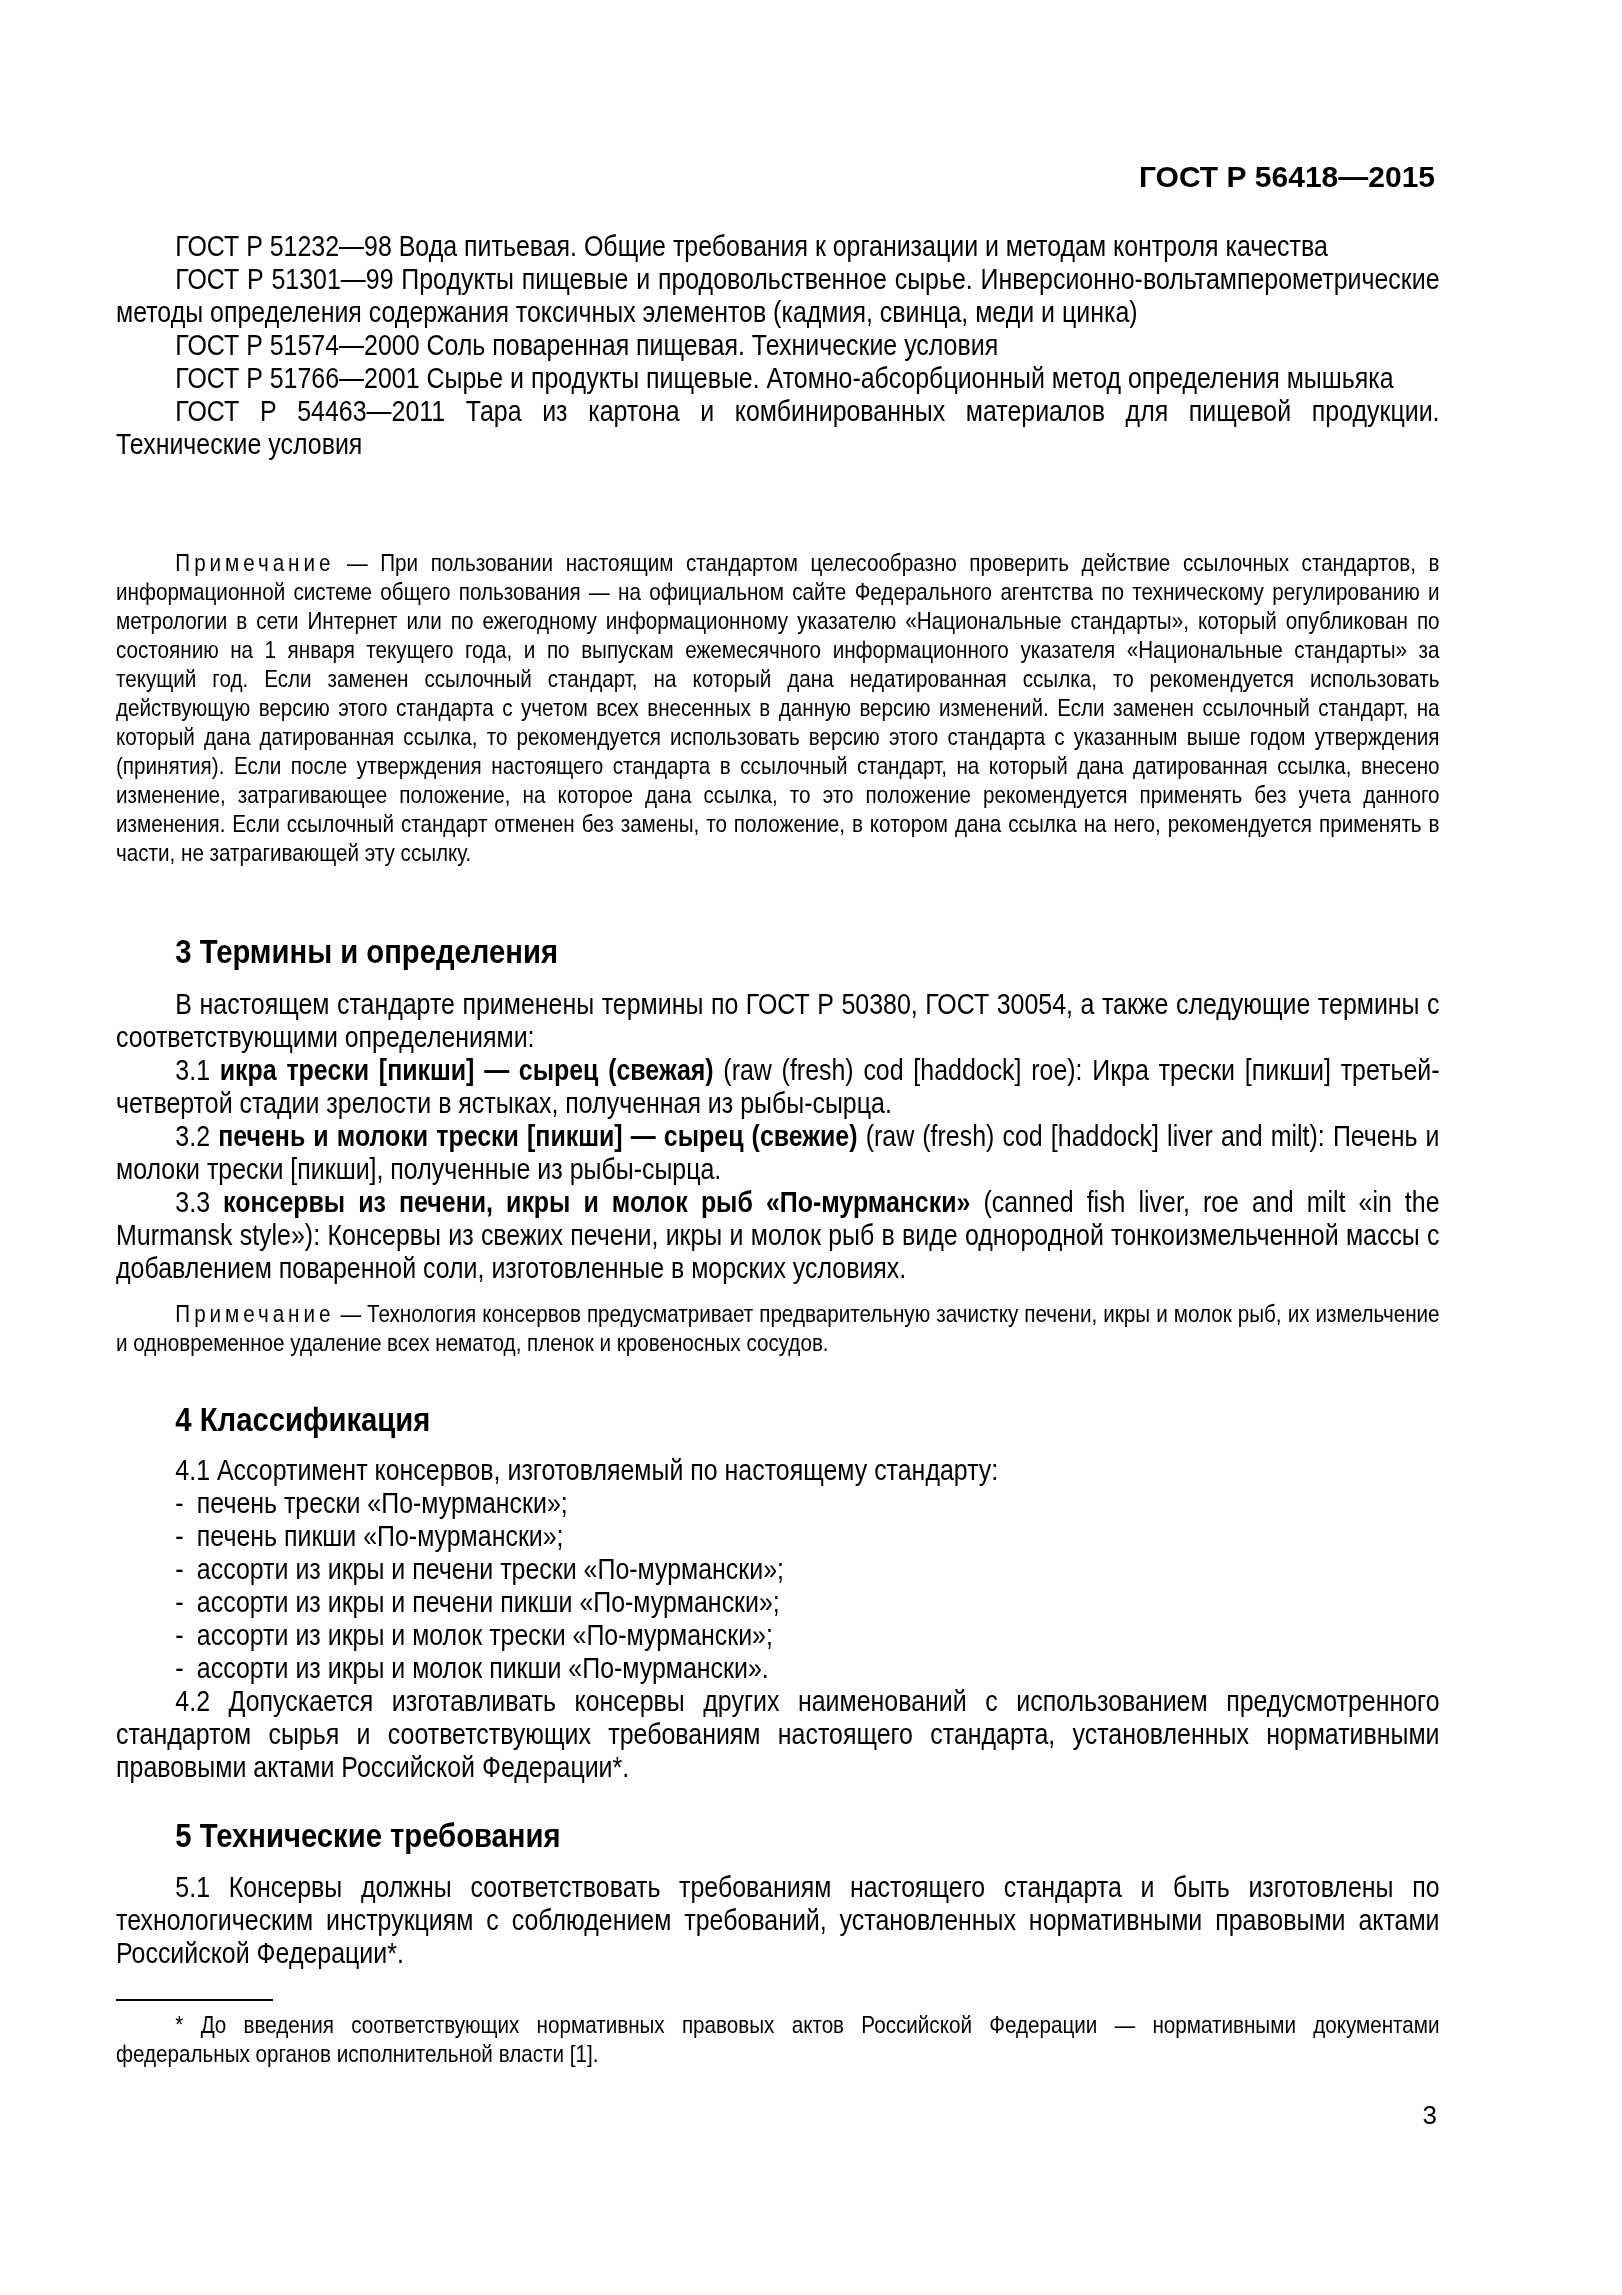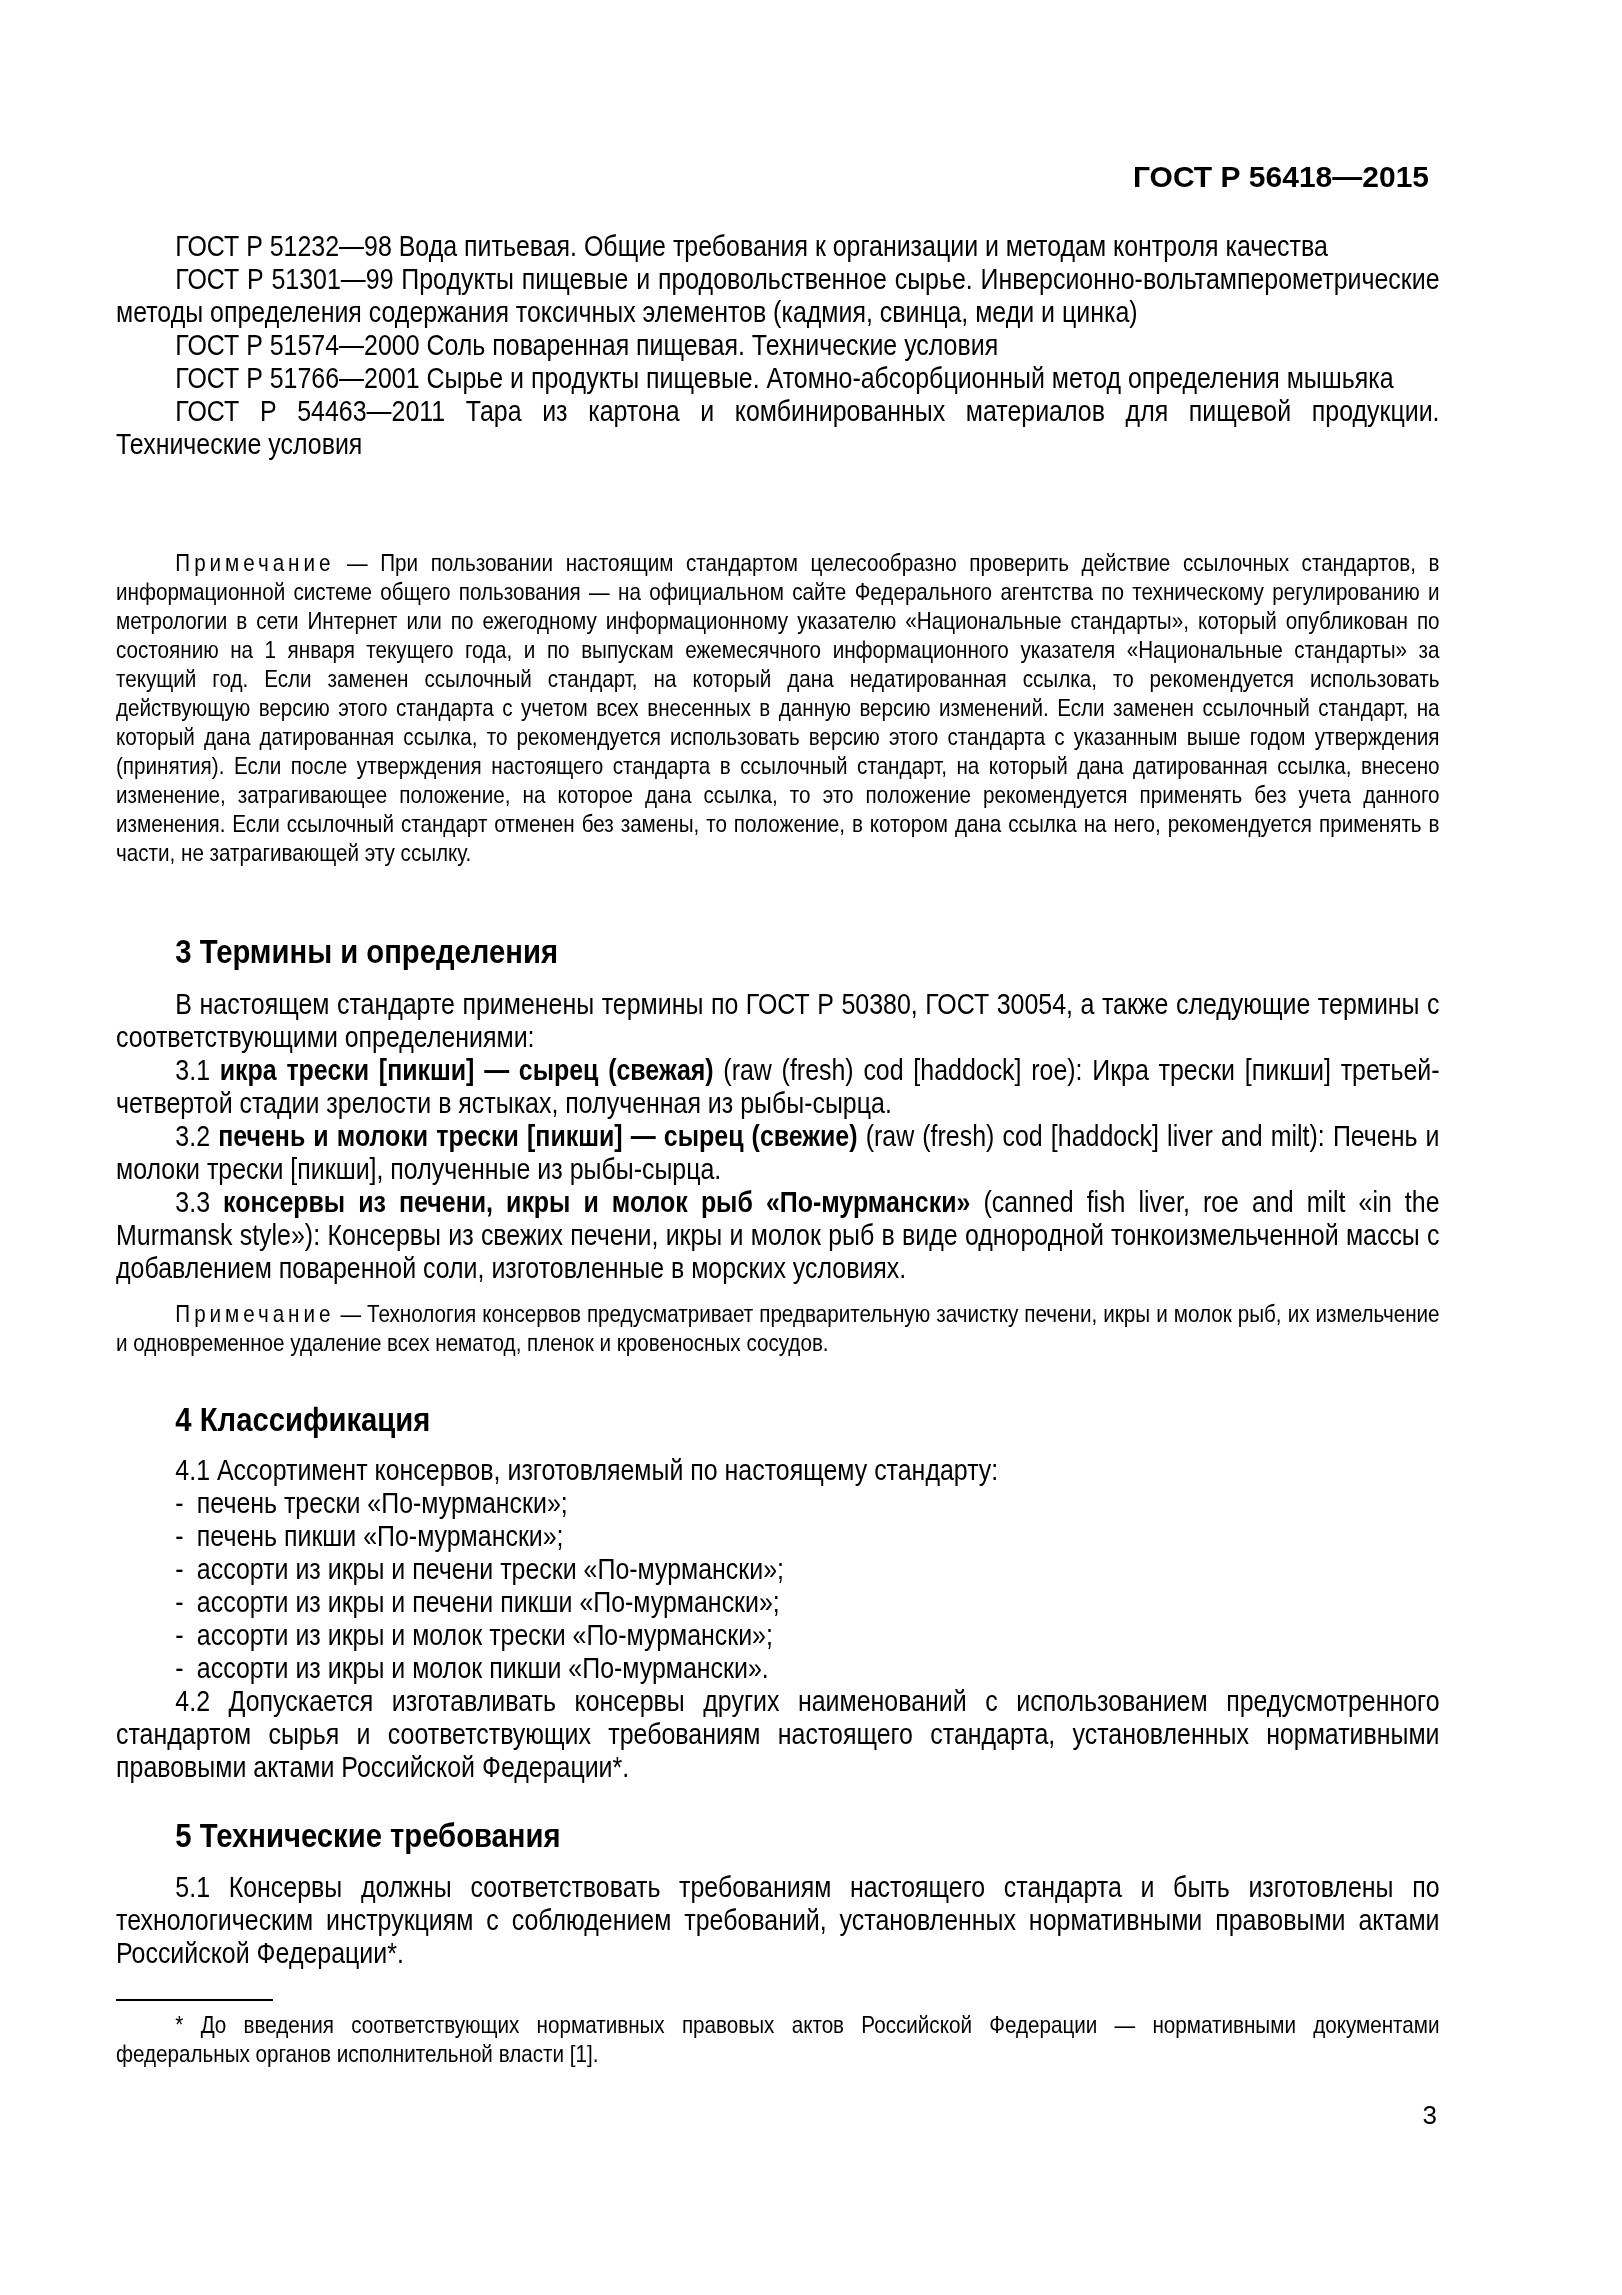--- a/index.html
+++ b/index.html
@@ -1,19 +1,19 @@
 <!DOCTYPE html>
 <html style="font-size:10.5px"><head>
 <meta charset="utf-8">
 <style>
   html, body { margin: 0; padding: 0; background: #ffffff; }
   body { width: 1623px; height: 2295px; position: relative; overflow: hidden;
          font-family: "Liberation Sans", sans-serif; color: #000; }
   .page { position: absolute; left: 0; top: 0; width: 1623px; height: 2295px; }
-  .doc-header { position: absolute; right: 194px; top: 160px; font-weight: bold;
+  .doc-header { position: absolute; right: 188px; top: 160px; font-weight: bold;
                 font-size: 30px; letter-spacing: 0px; }
   .col { position: absolute; left: 116px; width: 1324px; }
   .p { font-size: 29px; line-height: 33px; text-align: justify; text-align-last: left;
        margin: 0; }
   .ind { text-indent: 69px; }
   .note { font-size: 24px; line-height: 29px; text-align: justify; text-align-last: left; margin: 0; }
   .note .label { letter-spacing: 4.6px; }
   .h { font-size: 34px; font-weight: bold; margin: 0; padding-left: 69px; line-height: 39px; }
   .bold { font-weight: bold; }
   .li { font-size: 29px; line-height: 33px; margin: 0; padding-left: 69px; }

